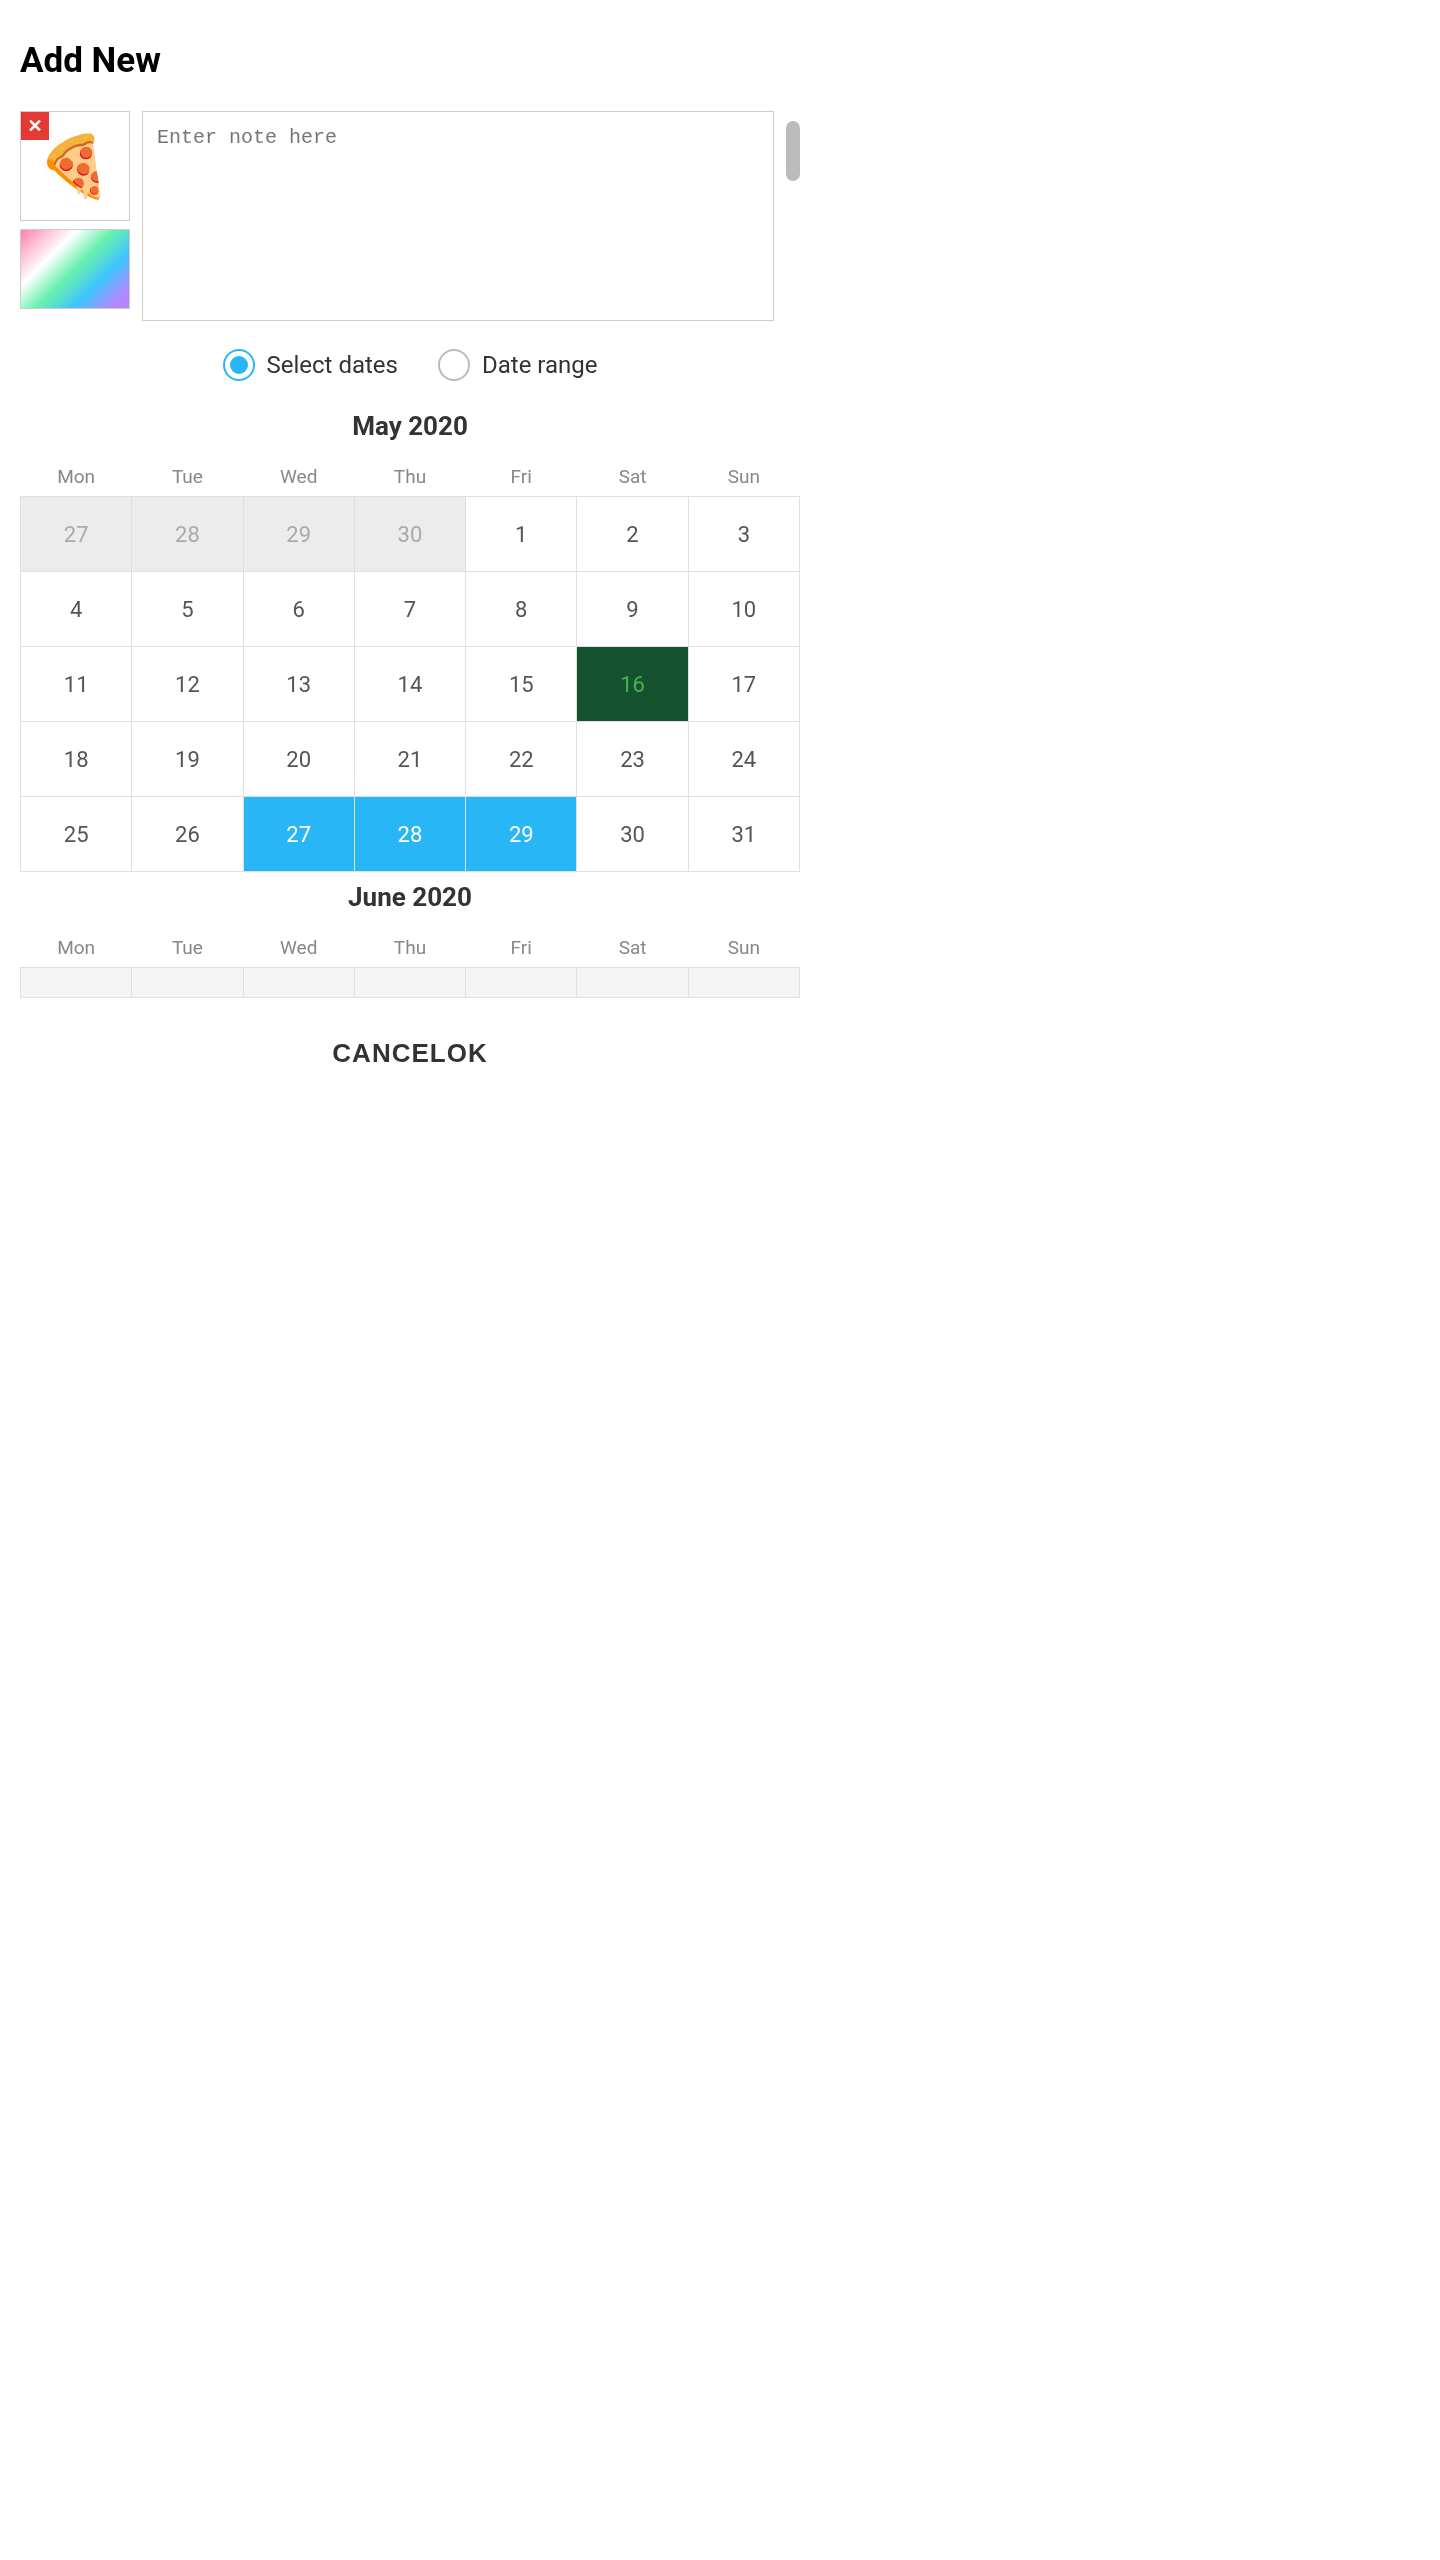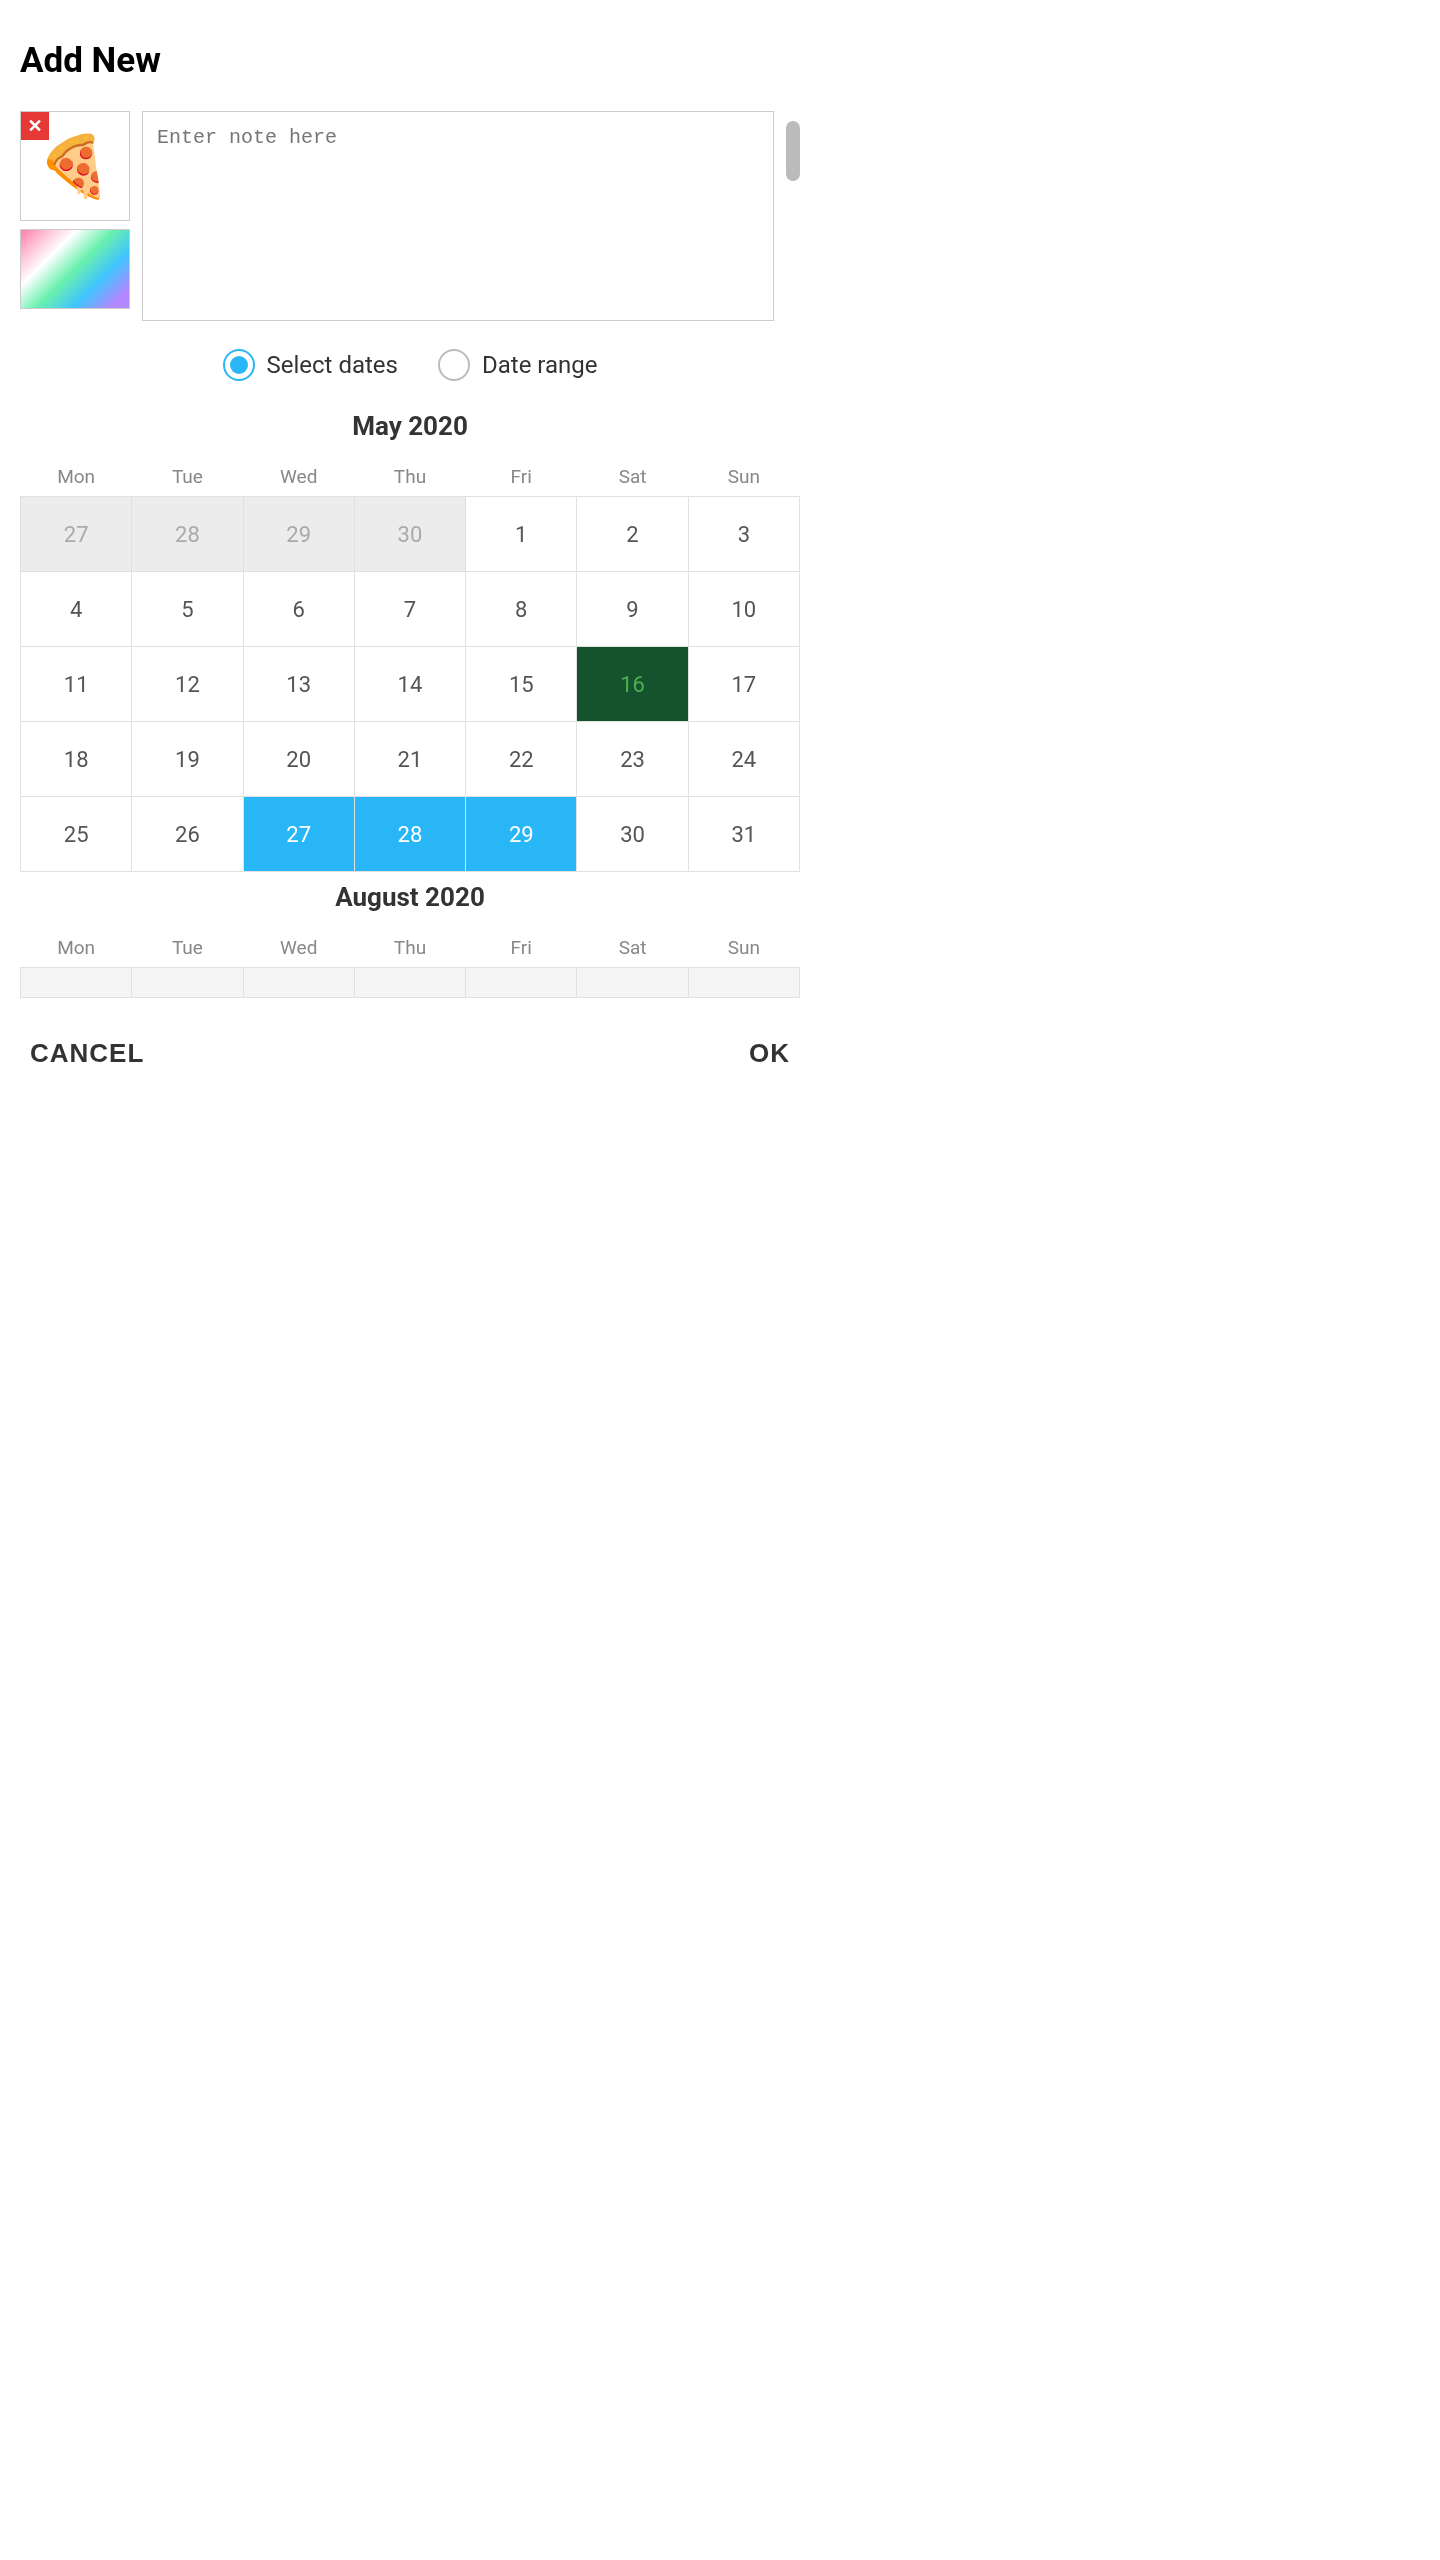--- a/index.html
+++ b/index.html
@@ -158,21 +158,21 @@
       background: #14532d;
       color: #4caf50;
     }
     .calendar-grid td.empty-row {
       height: 30px;
       background: #f5f5f5;
       color: #ccc;
     }
     .bottom-buttons {
       display: flex;
-      justify-content: space-between;
+      justify-content: center;
       padding: 20px 10px 10px 10px;
       margin-top: 20px;
     }
     .btn-cancel {
       font-size: 26px;
       font-weight: 600;
       color: #333;
       background: none;
       border: none;
       cursor: pointer;
@@ -291,21 +291,21 @@
           <td class="selected-blue">28</td>
           <td class="selected-blue">29</td>
           <td class="normal">30</td>
           <td class="normal">31</td>
         </tr>
       </tbody>
   </table>
 </div>
 
 <div class="calendar-section">
-  <div class="month-title">August 2020</div>
+  <div class="month-title">June 2020</div>
   <table class="calendar-grid">
     <thead>
       <tr>
         <th>Mon</th>
         <th>Tue</th>
         <th>Wed</th>
         <th>Thu</th>
         <th>Fri</th>
         <th>Sat</th>
         <th>Sun</th>

